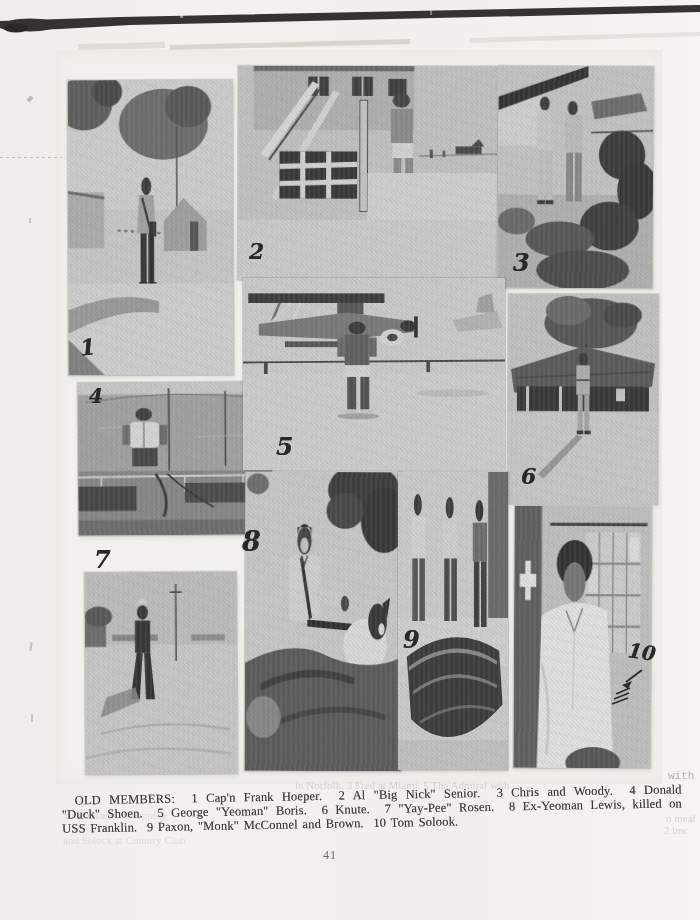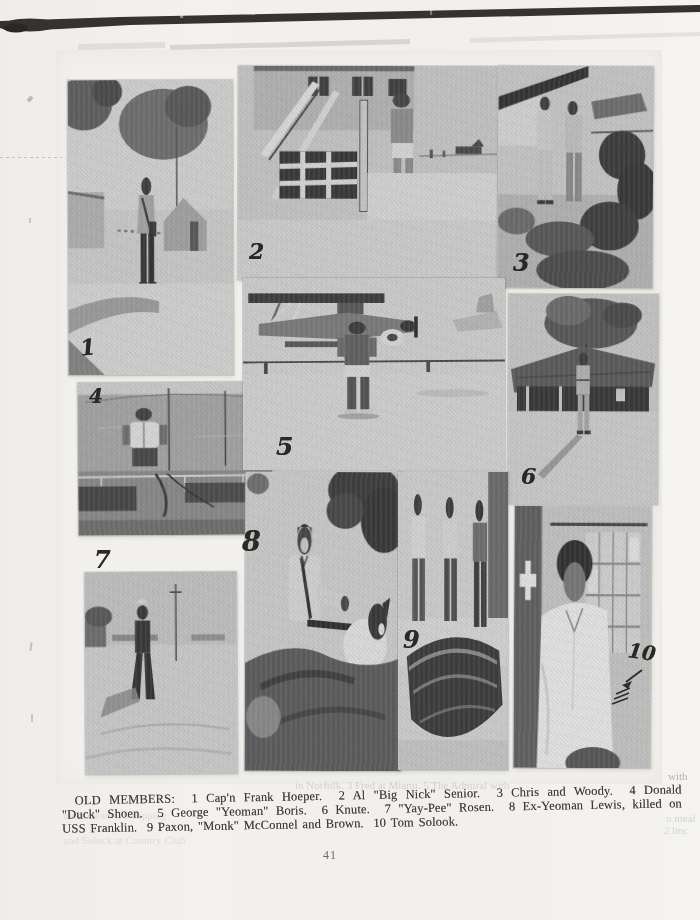--- a/index.html
+++ b/index.html
@@ -369,21 +369,21 @@
 <span class="num" style="left:628px;top:642px;font-size:20px;transform:rotate(8deg);">10</span>
 
 <svg class="annot" style="left:608px;top:664px;" width="42" height="46" viewBox="0 0 42 46">
   <line x1="34" y1="6" x2="18" y2="18" stroke="#2f2d2a" stroke-width="2"></line>
   <polygon points="14,21 24,17 20,25" fill="#2f2d2a"></polygon>
   <line x1="8" y1="30" x2="22" y2="24" stroke="#2f2d2a" stroke-width="1.8"></line>
   <line x1="6" y1="35" x2="21" y2="29" stroke="#2f2d2a" stroke-width="1.8"></line>
   <line x1="4" y1="40" x2="20" y2="34" stroke="#2f2d2a" stroke-width="1.8"></line>
 </svg>
 
-<span class="bleed" style="left:668px;top:770px;opacity:0.55;">with</span>
+<span class="bleed" style="left:668px;top:770px;opacity:0.55;font-family:Liberation Mono, monospace;">with</span>
 <span class="bleed" style="left:295px;top:779px;opacity:0.25;">in Norfolk.  3 Fred at Miami.  5 The Admiral with</span>
 <span class="bleed" style="left:63px;top:809px;opacity:0.17;">meal cleaner. 9 flipping</span>
 <span class="bleed" style="left:63px;top:834px;opacity:0.17;">and Solock at Country Club</span>
 <span class="bleed" style="left:666px;top:812px;opacity:0.32;color:#8b9698;">o meal</span>
 <span class="bleed" style="left:664px;top:824px;opacity:0.32;color:#8b9698;">2 bnc</span>
 
 <div class="caption">
   <div class="cline first">OLD MEMBERS:  1 Cap'n Frank Hoeper.  2 Al "Big Nick" Senior.  3 Chris and Woody.  4 Donald</div>
   <div class="cline">"Duck" Shoen.  5 George "Yeoman" Boris.  6 Knute.  7 "Yay-Pee" Rosen.  8 Ex-Yeoman Lewis, killed on</div>
   <div class="cline last">USS Franklin.  9 Paxon, "Monk" McConnel and Brown.  10 Tom Solook.</div>

